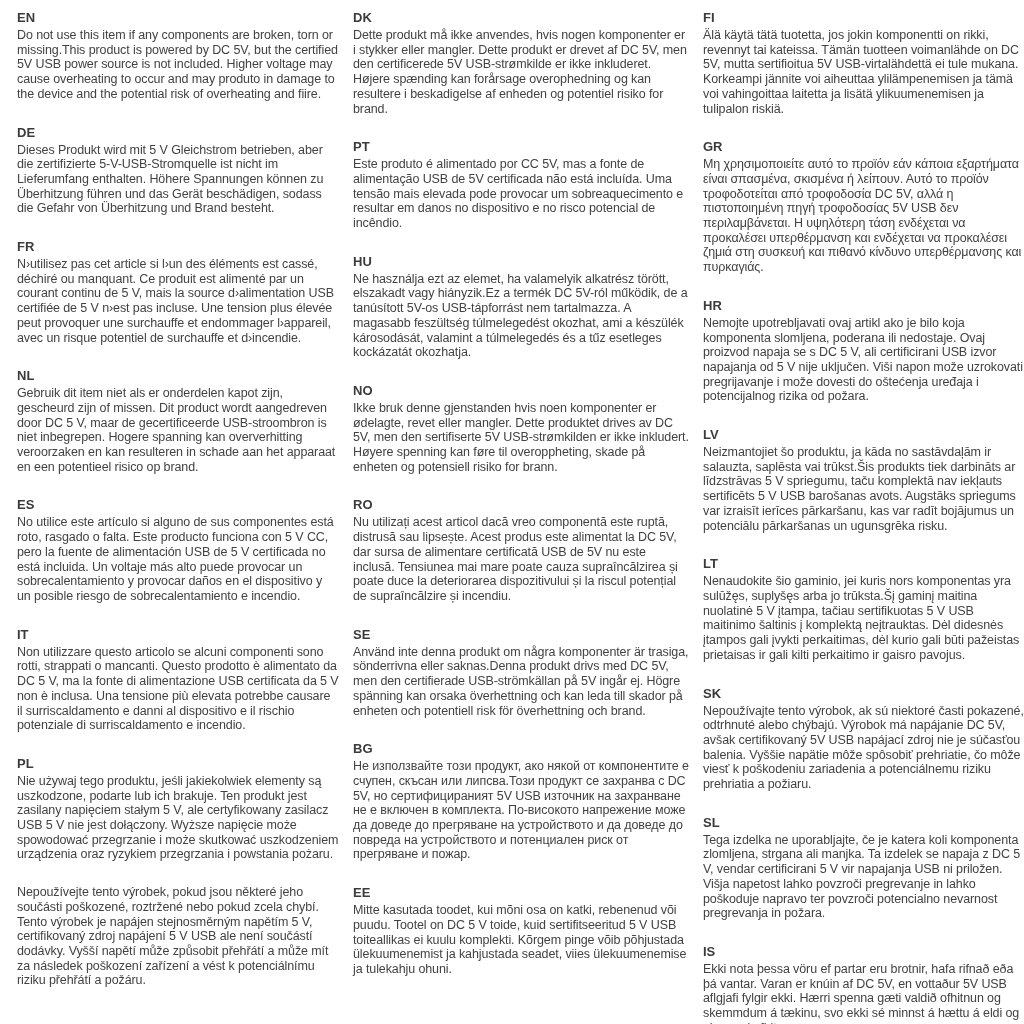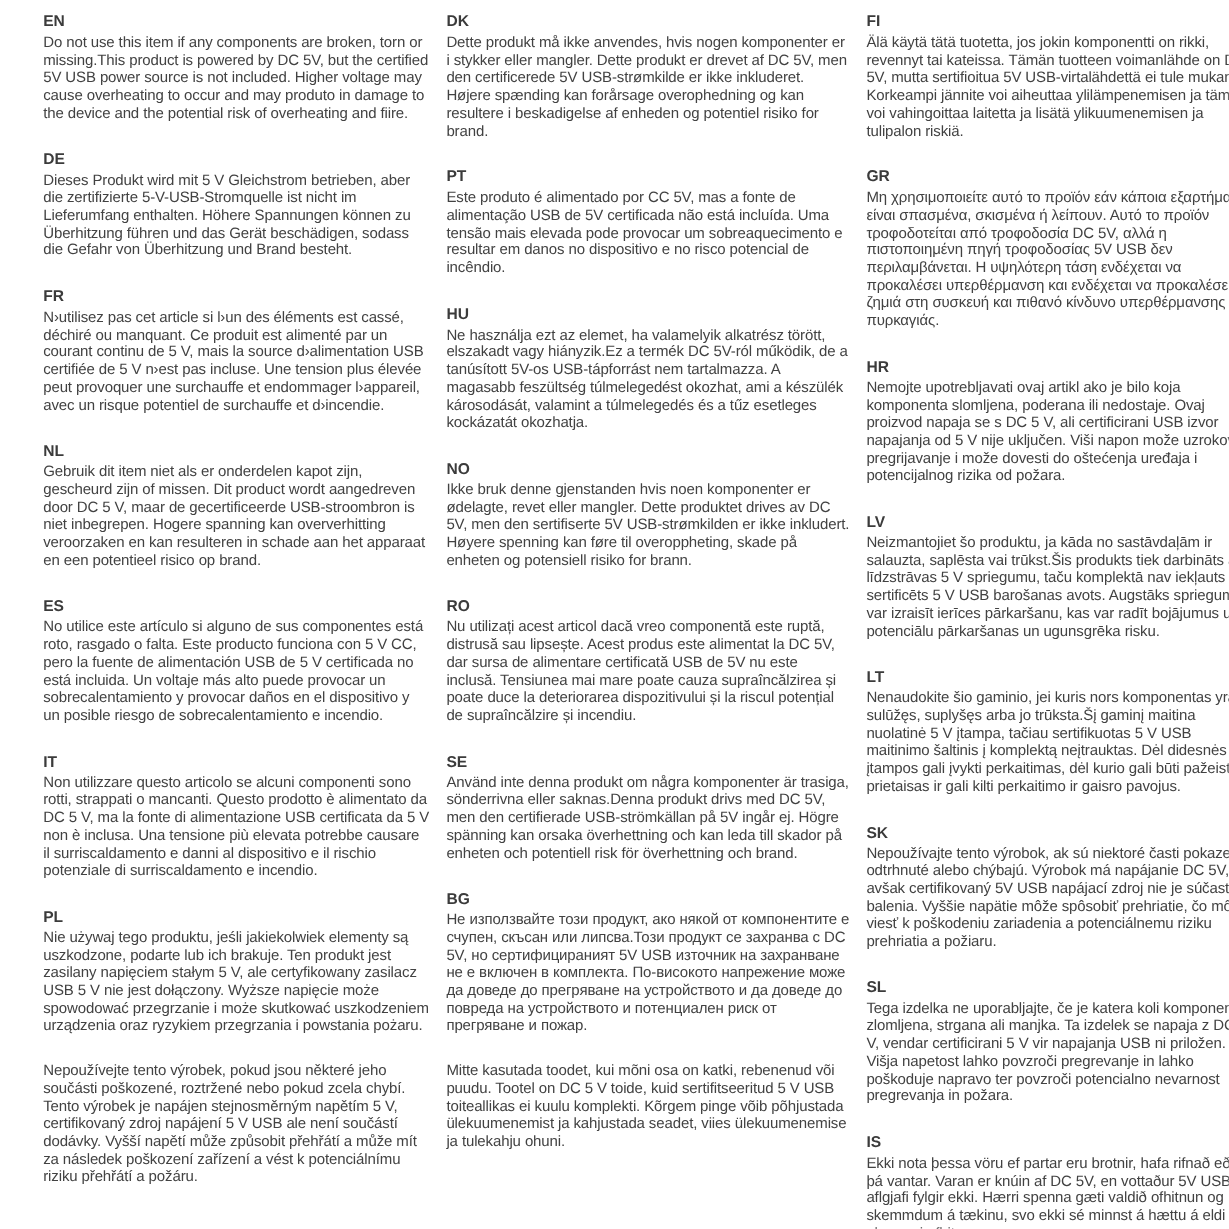--- a/index.html
+++ b/index.html
@@ -6,21 +6,21 @@
   html, body {
     width: 1024px;
     height: 1024px;
     background: #ffffff;
     font-family: "Liberation Sans", "DejaVu Sans", sans-serif;
     color: #3f3f3f;
   }
   .page {
     width: 1024px;
     height: 1024px;
-    padding: 10px 10px 10px 36px;
+    padding: 10px 10px 10px 17px;
     display: flex;
     overflow: hidden;
   }
   .col { flex: 0 0 auto; }
   .col-1 { width: 322px; margin-right: 14px; }
   .col-2 { width: 336px; margin-right: 14px; }
   .col-3 { width: 322px; }
   .lang-section { margin-bottom: 23px; }
   .lang-code {
     font-size: 13px;
@@ -98,20 +98,21 @@
     </div>
     <div class="lang-section">
       <div class="lang-code">SE</div>
       <div class="lang-text">Använd inte denna produkt om några komponenter är trasiga, sönderrivna eller saknas.Denna produkt drivs med DC 5V, men den certifierade USB-strömkällan på 5V ingår ej. Högre spänning kan orsaka överhettning och kan leda till skador på enheten och potentiell risk för överhettning och brand.</div>
     </div>
     <div class="lang-section">
       <div class="lang-code">BG</div>
       <div class="lang-text">Не използвайте този продукт, ако някой от компонентите е счупен, скъсан или липсва.Този продукт се захранва с DC 5V, но сертифицираният 5V USB източник на захранване не е включен в комплекта. По-високото напрежение може да доведе до прегряване на устройството и да доведе до повреда на устройството и потенциален риск от прегряване и пожар.</div>
     </div>
     <div class="lang-section">
+      <div class="lang-code">EE</div>
       <div class="lang-text">Mitte kasutada toodet, kui mõni osa on katki, rebenenud või puudu. Tootel on DC 5 V toide, kuid sertifitseeritud 5 V USB toiteallikas ei kuulu komplekti. Kõrgem pinge võib põhjustada ülekuumenemist ja kahjustada seadet, viies ülekuumenemise ja tulekahju ohuni.</div>
     </div>
   </div>
 
   <div class="col col-3">
     <div class="lang-section">
       <div class="lang-code">FI</div>
       <div class="lang-text">Älä käytä tätä tuotetta, jos jokin komponentti on rikki, revennyt tai kateissa. Tämän tuotteen voimanlähde on DC 5V, mutta sertifioitua 5V USB-virtalähdettä ei tule mukana. Korkeampi jännite voi aiheuttaa ylilämpenemisen ja tämä voi vahingoittaa laitetta ja lisätä ylikuumenemisen ja tulipalon riskiä.</div>
     </div>
     <div class="lang-section">

